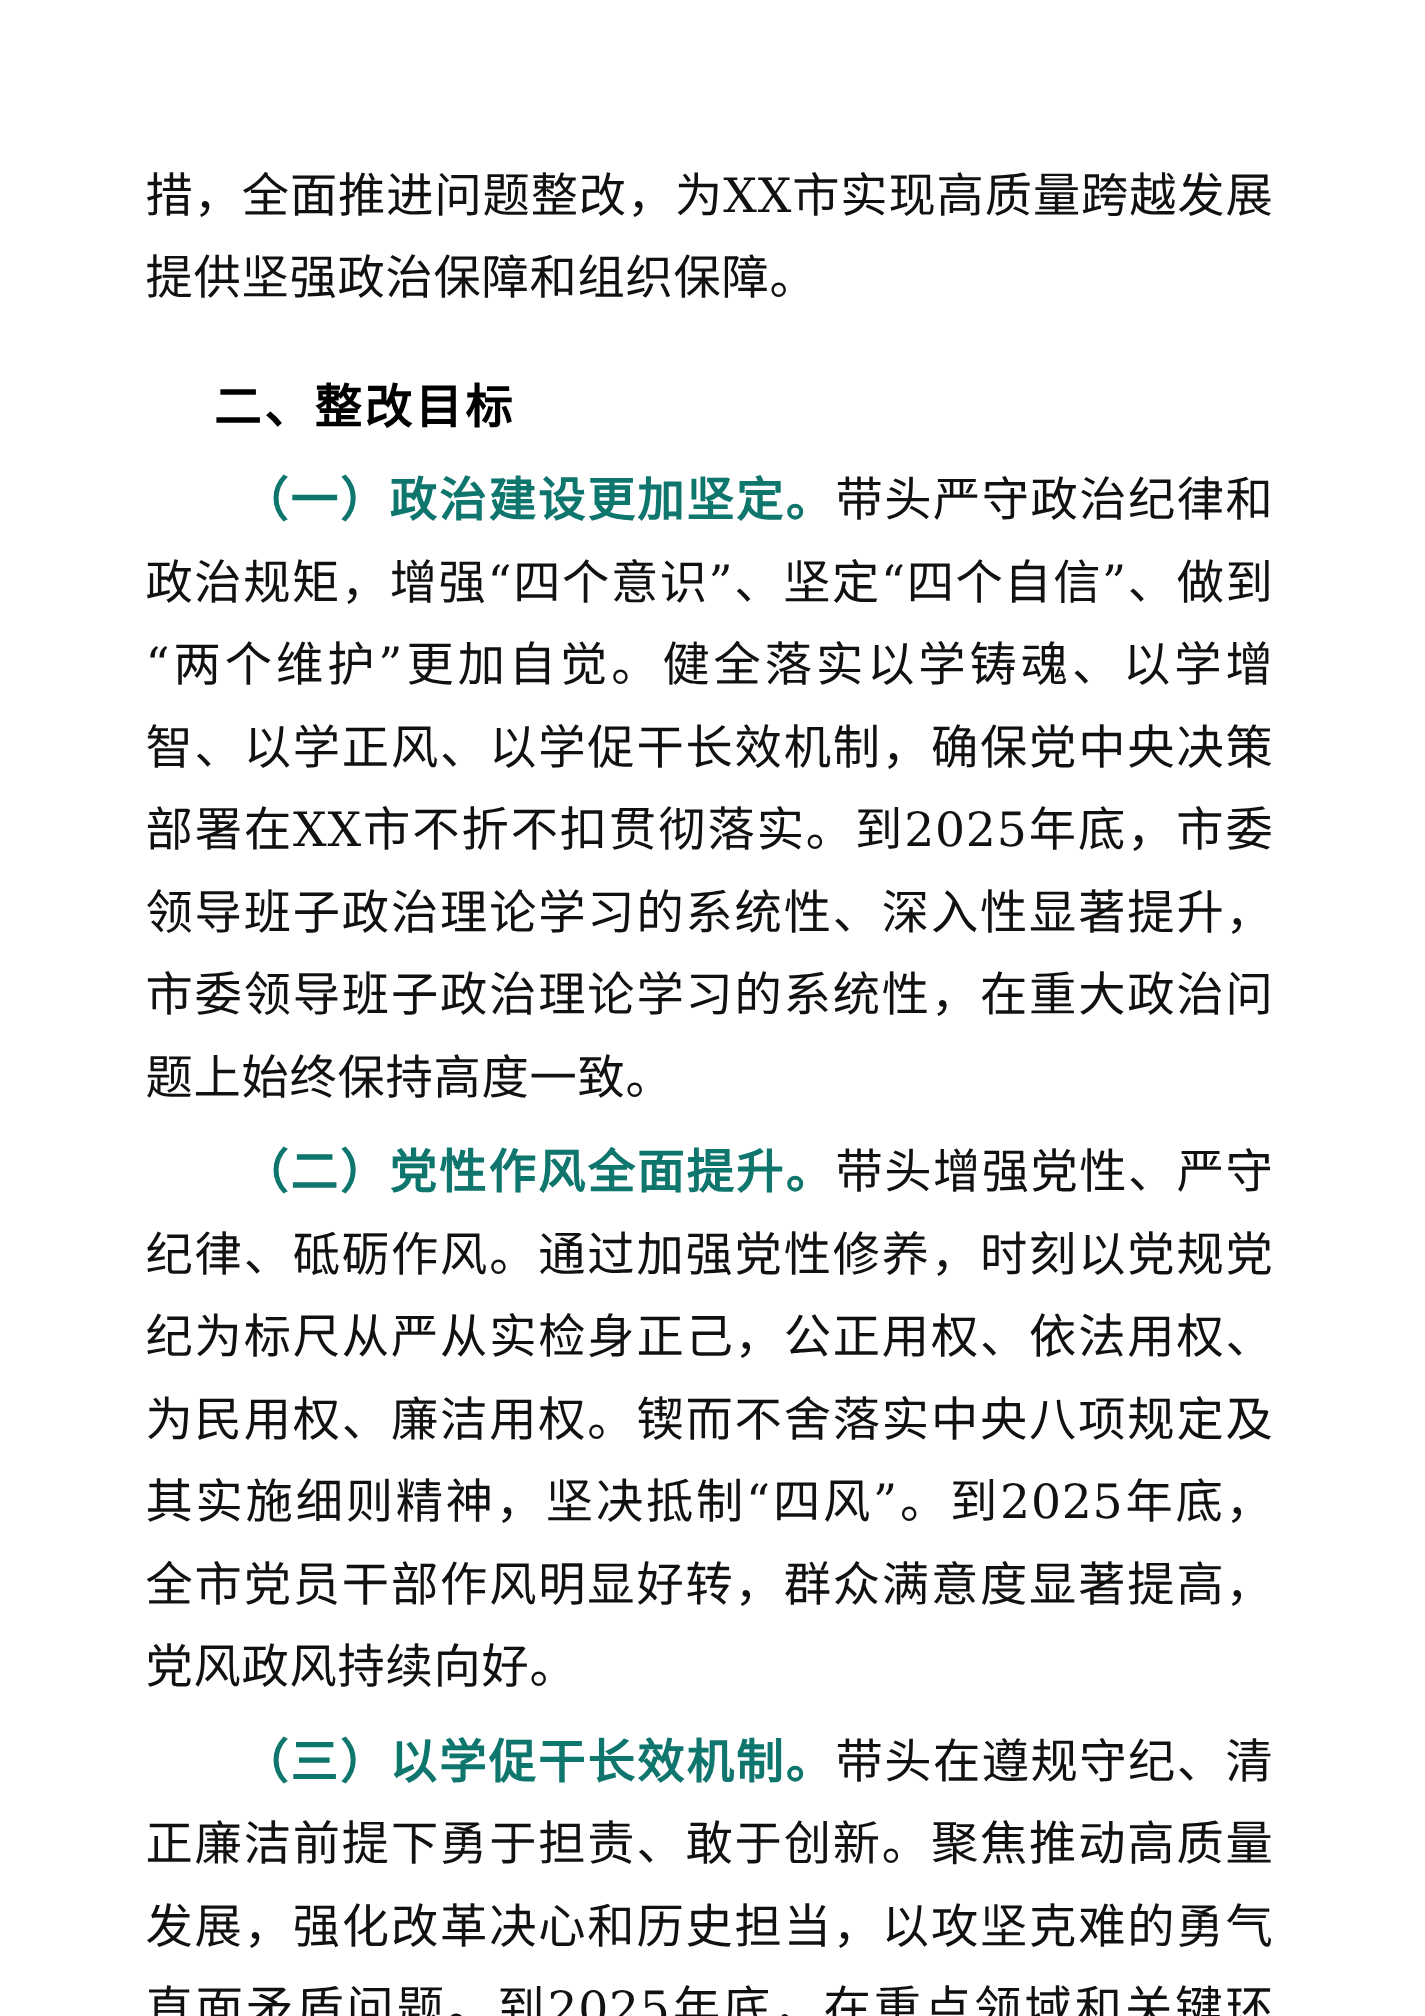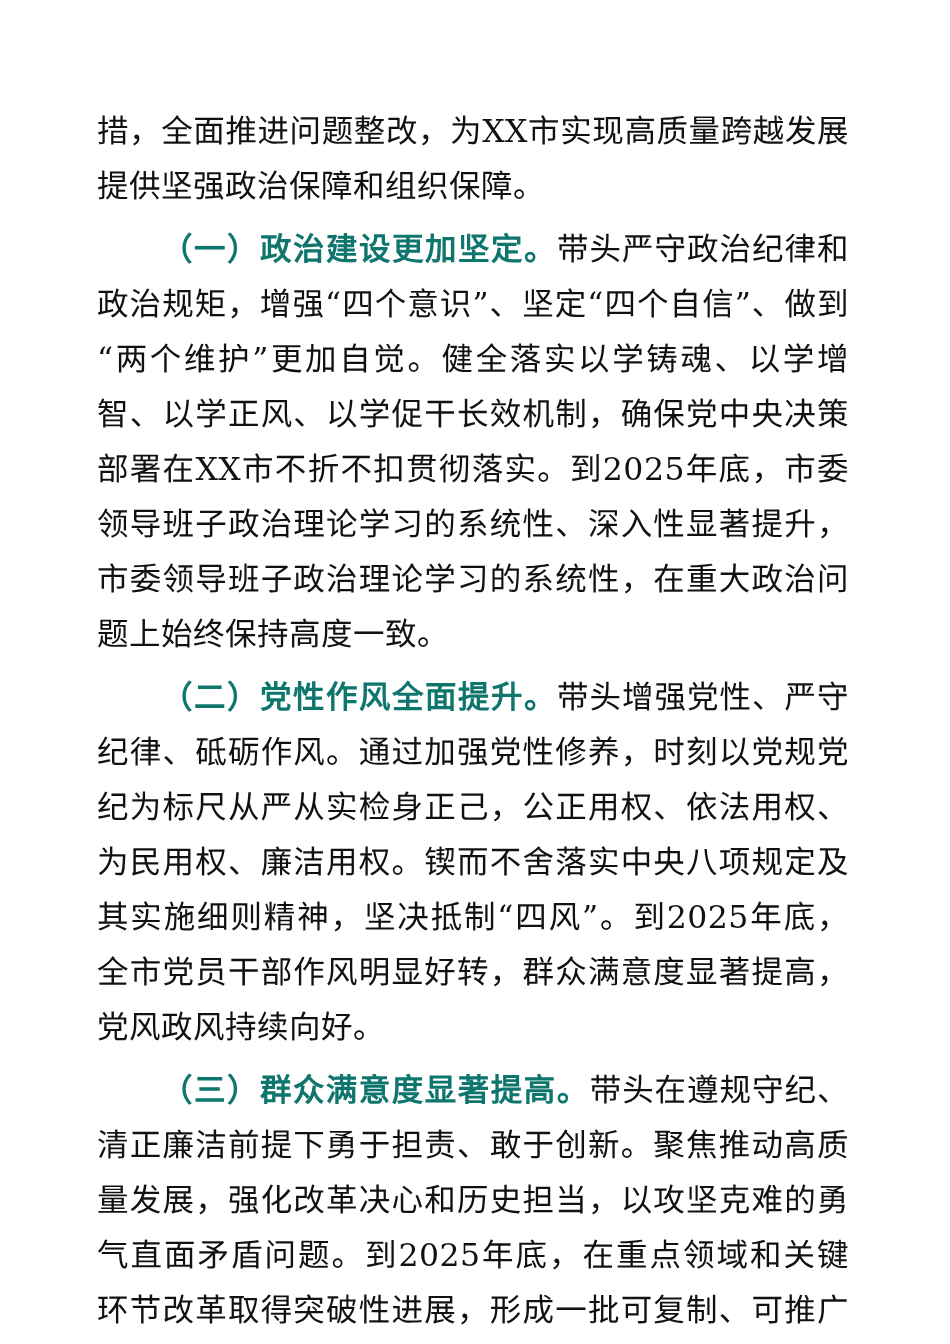--- a/index.html
+++ b/index.html
@@ -75,21 +75,22 @@
   .gap-section  { margin-top: 7px; }
 </style>
 </head>
 <body>
 
 <div class="page">
   <div class="page-body">
 
     <p class="para cont">措，全面推进问题整改，为XX市实现高质量跨越发展提供坚强政治保障和组织保障。</p>
 
+    <h2 class="heading gap-heading">二、整改目标</h2>
 
     <p class="para indent gap-para"><span class="lead">（一）政治建设更加坚定。</span><span>带头严守政治纪律和政治规矩，增强“四个意识”、坚定“四个自信”、做到“两个维护”更加自觉。健全落实以学铸魂、以学增智、以学正风、以学促干长效机制，确保党中央决策部署在XX市不折不扣贯彻落实。到2025年底，市委领导班子政治理论学习的系统性、深入性显著提升，市委领导班子政治理论学习的系统性，在重大政治问题上始终保持高度一致。</span></p>
 
     <p class="para indent gap-section"><span class="lead">（二）党性作风全面提升。</span><span>带头增强党性、严守纪律、砥砺作风。通过加强党性修养，时刻以党规党纪为标尺从严从实检身正己，公正用权、依法用权、为民用权、廉洁用权。锲而不舍落实中央八项规定及其实施细则精神，坚决抵制“四风”。到2025年底，全市党员干部作风明显好转，群众满意度显著提高，党风政风持续向好。</span></p>
 
-    <p class="para indent gap-section"><span class="lead">（三）群众满意度显著提高。</span><span>带头在遵规守纪、清正廉洁前提下勇于担责、敢于创新。聚焦推动高质量发展，强化改革决心和历史担当，以攻坚克难的勇气直面矛盾问题。到2025年底，在重点领域和关键环节改革取得突破性进展，形成一批可复制、可推广的创新经验和发展成果，推动XX市经济社会发展迈上新台阶。</span></p>
+    <p class="para indent gap-section"><span class="lead">（三）以学促干长效机制。</span><span>带头在遵规守纪、清正廉洁前提下勇于担责、敢于创新。聚焦推动高质量发展，强化改革决心和历史担当，以攻坚克难的勇气直面矛盾问题。到2025年底，在重点领域和关键环节改革取得突破性进展，形成一批可复制、可推广的创新经验和发展成果，推动XX市经济社会发展迈上新台阶。</span></p>
 
   </div>
 </div>
 
 </body></html>

